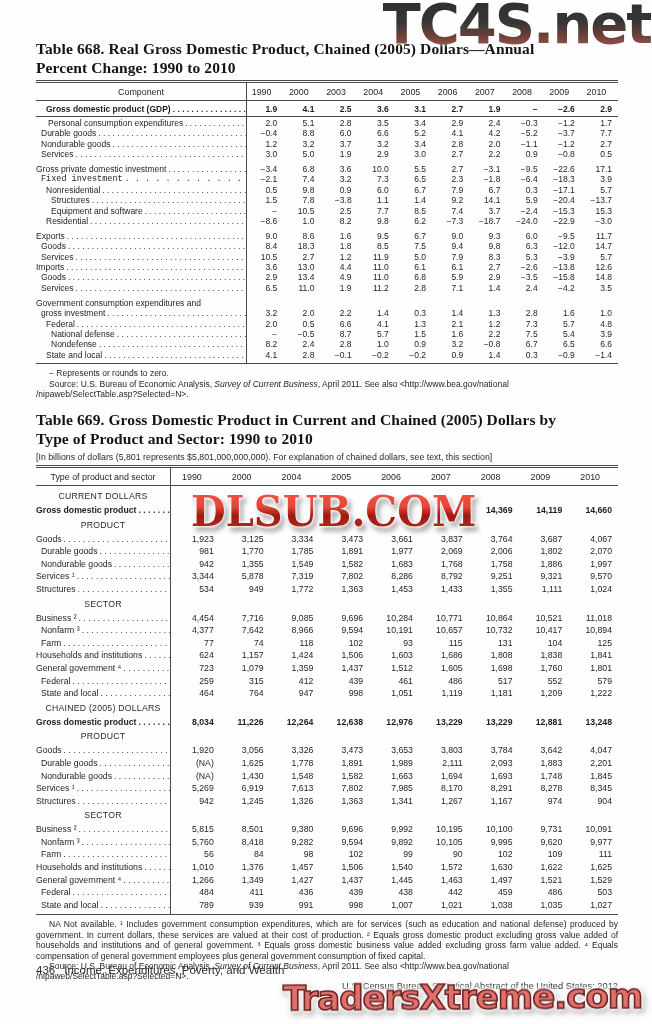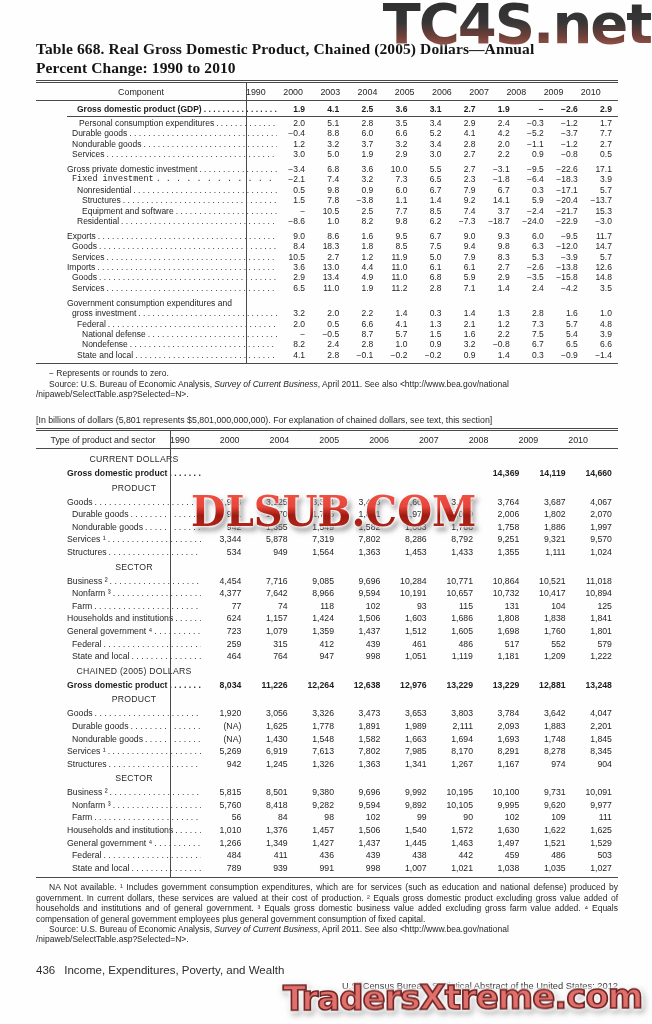--- a/index.html
+++ b/index.html
@@ -11,22 +11,22 @@
   .tbl-title{font-family:"Liberation Serif",serif;font-weight:bold;font-size:15.5px;
              line-height:18.5px;color:#141414;letter-spacing:.1px;}
   .bracket-note{font-size:8.8px;margin-top:4px;color:#2a2a2a;white-space:nowrap;}
   .stat-table{margin-top:3px;border-top:3px double #4a4a4a;border-bottom:1.5px solid #4a4a4a;
               position:relative;color:#1e1e1e;}
   .t668{--labelw:210px;--rowh:10.4px;font-size:8.5px;}
   .t669{--labelw:134px;--rowh:12.6px;font-size:8.7px;}
   .vrule{position:absolute;top:0;bottom:0;width:1px;background:#4a4a4a;left:var(--labelw);}
   .thead-row{display:flex;align-items:center;height:17px;border-bottom:1px solid #4a4a4a;font-size:8.9px;color:#262626;}
   .head-label{width:var(--labelw);text-align:center;}
-  .val-col{flex:1;text-align:left;padding-right:6px;}
-  .tb{padding:2px 0 3px;margin-left:31px;}
+  .val-col{flex:1;text-align:center;padding-right:6px;}
+  .tb{padding:2px 0 3px;}
   .row{display:flex;height:var(--rowh);line-height:var(--rowh);}
   .row.bold{font-weight:bold;}
   .row.rule{border-bottom:1px solid #4a4a4a;height:13px;line-height:12px;margin-bottom:1px;}
   .label-cell{width:var(--labelw);display:flex;overflow:hidden;box-sizing:border-box;}
   .label-text{white-space:nowrap;}
   .leader{flex:1;overflow:hidden;white-space:nowrap;margin-left:2px;color:#2b2b2b;}
   .leader::after{content:" . . . . . . . . . . . . . . . . . . . . . . . . . . . . . . . . . . . . . . . . . . . . . . . . . . . .";}
   .val-cell{flex:1;text-align:right;padding-right:6px;}
   .gap{height:4.5px;}
   .sec-row{width:var(--labelw);text-align:center;font-size:8.7px;height:16px;line-height:16px;
@@ -238,21 +238,21 @@
               <span class="leader"></span>
             </div>
             <div class="val-cell">−</div>
             <div class="val-cell">10.5</div>
             <div class="val-cell">2.5</div>
             <div class="val-cell">7.7</div>
             <div class="val-cell">8.5</div>
             <div class="val-cell">7.4</div>
             <div class="val-cell">3.7</div>
             <div class="val-cell">−2.4</div>
-            <div class="val-cell">−21.7</div>
+            <div class="val-cell">−15.3</div>
             <div class="val-cell">15.3</div>
           </div>
           <div class="row">
             <div class="label-cell" style="padding-left: 10px;">
               <span class="label-text">Residential</span>
               <span class="leader"></span>
             </div>
             <div class="val-cell">−8.6</div>
             <div class="val-cell">1.0</div>
             <div class="val-cell">8.2</div>
@@ -445,20 +445,24 @@
           </div>
         </div>
       </div>
     <div class="footnotes">
       <p>− Represents or rounds to zero.</p>
       <p class="src"><span>Source: U.S. Bureau of Economic Analysis, </span><i>Survey of Current Business</i><span>, April 2011. See also &lt;http://www.bea.gov/national</span><br><span>/nipaweb/SelectTable.asp?Selected=N&gt;.</span></p>
     </div>
   </section>
 
   <section class="sec sec669">
+    <div class="tbl-title">
+      <span>Table 669. Gross Domestic Product in Current and Chained (2005) Dollars by</span><br>
+      <span>Type of Product and Sector: 1990 to 2010</span>
+    </div>
     <div class="bracket-note">[In billions of dollars (5,801 represents $5,801,000,000,000). For explanation of chained dollars, see text, this section]</div>
     <div class="stat-table t669">
         <div class="thead-row">
           <div class="head-label">Type of product and sector</div>
           <div class="val-col">1990</div>
           <div class="val-col">2000</div>
           <div class="val-col">2004</div>
           <div class="val-col">2005</div>
           <div class="val-col">2006</div>
           <div class="val-col">2007</div>
@@ -545,21 +549,21 @@
             <div class="val-cell">9,321</div>
             <div class="val-cell">9,570</div>
           </div>
           <div class="row">
             <div class="label-cell" style="padding-left: 0px;">
               <span class="label-text">Structures</span>
               <span class="leader"></span>
             </div>
             <div class="val-cell">534</div>
             <div class="val-cell">949</div>
-            <div class="val-cell">1,564</div>
+            <div class="val-cell">1,772</div>
             <div class="val-cell">1,363</div>
             <div class="val-cell">1,453</div>
             <div class="val-cell">1,433</div>
             <div class="val-cell">1,355</div>
             <div class="val-cell">1,111</div>
             <div class="val-cell">1,024</div>
           </div>
           <div class="sec-row">SECTOR</div>
           <div class="row">
             <div class="label-cell" style="padding-left: 0px;">

